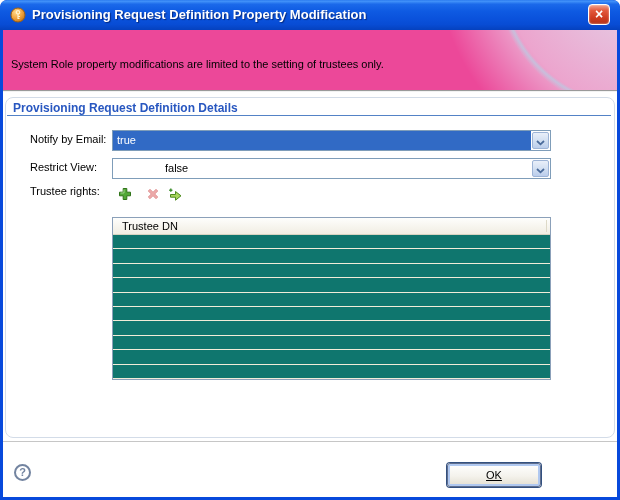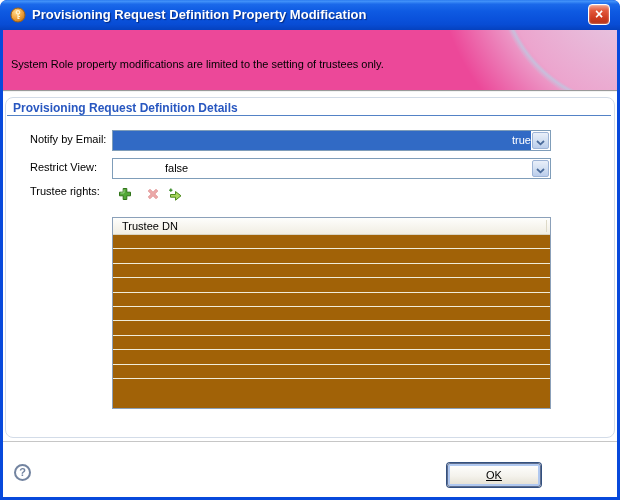--- a/index.html
+++ b/index.html
@@ -54,22 +54,22 @@
   .combo.selected .combo-value{background:#316AC5;color:#fff;}
   .combo-btn{
     width:17px;margin:1px;border:1px solid #9DB4D6;border-radius:2px;
     background:linear-gradient(180deg,#E9EFF9 0%,#D3E0F2 50%,#BACDEB 100%);
     display:flex;align-items:center;justify-content:center;cursor:pointer;
   }
   
   .tool-btn{position:absolute;width:16px;height:16px;cursor:pointer;}
   
   .ttable{
-    position:absolute;left:109px;top:187px;width:439px;height:192px;
-    border:1px solid #8BA0B9;background:#a16207;overflow:hidden;
+    position:absolute;left:109px;top:187px;width:439px;height:163px;
+    border:1px solid #8BA0B9;background:#0f766e;overflow:hidden;
   }
   .thead{
     position:relative;height:17px;background:linear-gradient(180deg,#FEFEFC 0%,#F6F4ED 60%,#F1EEE3 100%);
     border-bottom:1px solid #D8D4C2;font-size:11px;color:#000;
     line-height:16px;padding-left:9px;cursor:pointer;
   }
   .thead::after{content:"";position:absolute;right:3px;top:2px;bottom:2px;width:1px;background:#DDD9C8;}
   .trow{height:14.4px;border-bottom:1px solid #F0ECD8;}
   
   .sep-footer{position:absolute;left:0;top:411px;width:614px;height:1px;background:#C6C6C6;}
@@ -120,21 +120,21 @@
       <div class="banner-msg">System Role property modifications are limited to the setting of trustees only.</div>
     </div>
     <div class="sep-banner"></div>
     <div class="sep-banner-lt"></div>
 
     <div class="panel"></div>
     <div class="section-title">Provisioning Request Definition Details</div>
     <div class="section-line"></div>
 
     <div class="field-label" style="top:103px;">Notify by Email:</div>
-    <div class="combo selected" style="top:100px;text-align:right;">
+    <div class="combo selected" style="top:100px;">
       <div class="combo-value">true</div>
       <div class="combo-btn">
         <span>
           <svg width="9" height="6" viewBox="0 0 9 6">
               <path d="M1 1 L4.5 4.3 L8 1" fill="none" stroke="#4A6B9B" stroke-width="1.8"></path>
             </svg>
         </span>
       </div>
     </div>
 

